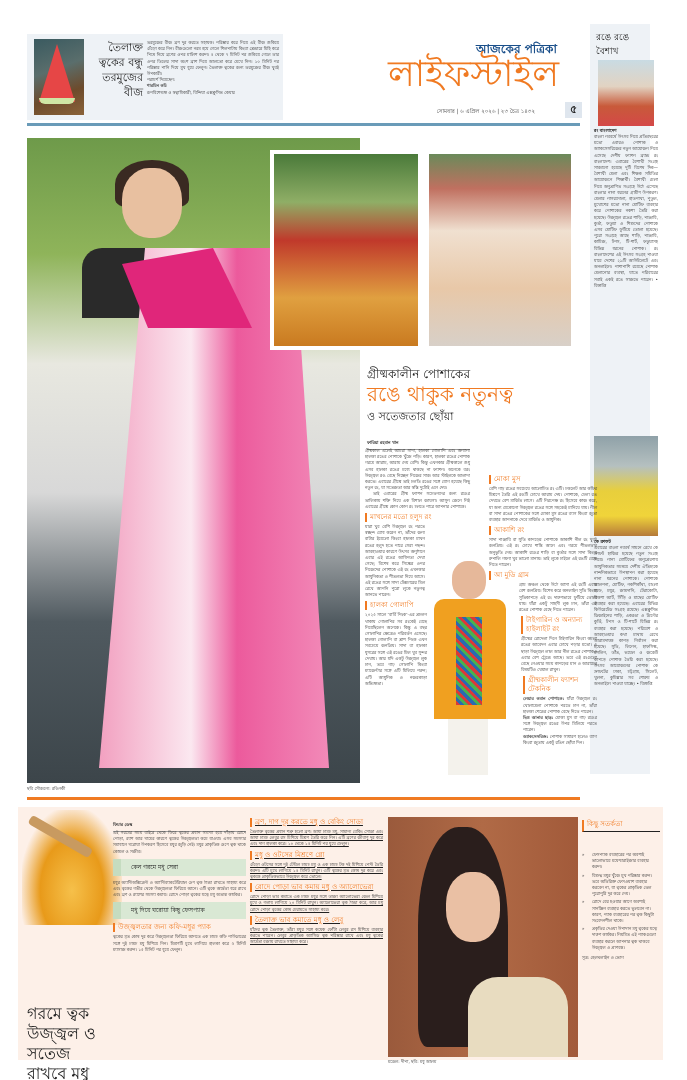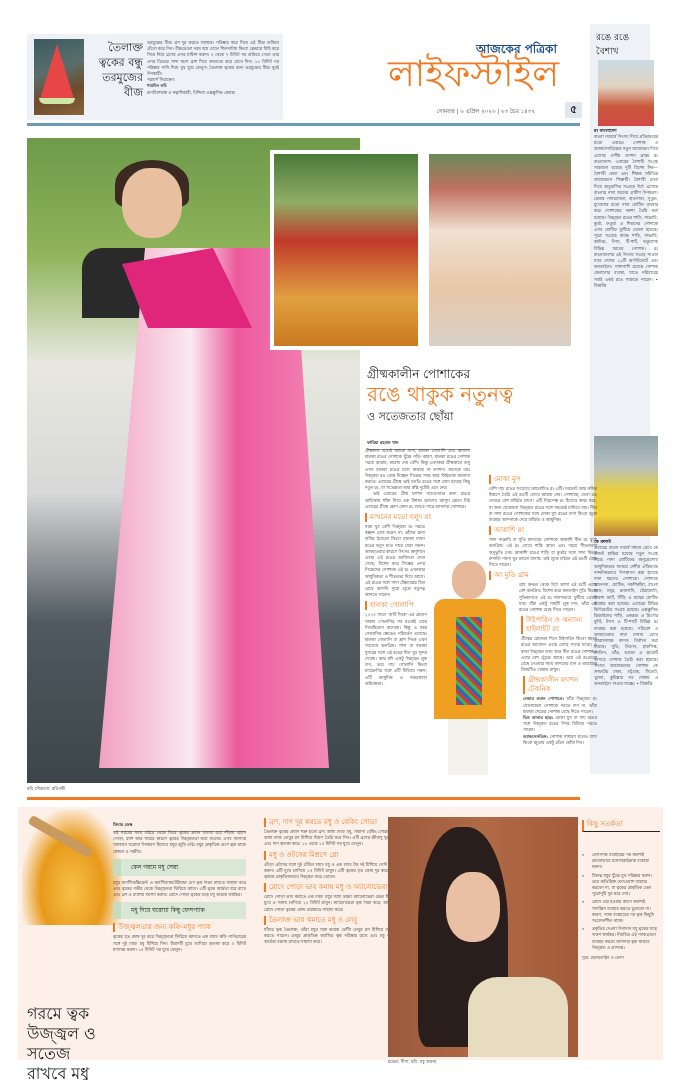--- a/index.html
+++ b/index.html
@@ -73,21 +73,21 @@
 
   
   .bottom { left: 18px; top: 807px; width: 645px; height: 253px; background:#fdf0e8; }
   .honey-img { left: 22px; top: 810px; width: 100px; height: 115px;
      background: radial-gradient(ellipse at 50% 70%, #f6c04a 0%, #e89a1a 45%, #fdf0e8 75%); }
   .honey-dipper { left: 30px; top: 814px; width: 70px; height: 10px; background:#c89a60; transform: rotate(30deg); transform-origin: left; border-radius:4px; }
   .honey-title { left: 27px; top: 985px; width: 110px; font-family:"DejaVu Serif",serif; font-size: 16px; line-height: 20px; color:#222;margin-top:19px; }
   .b-desk { left: 113px; top: 822px; width: 133px; font-size: 4.2px; font-weight:bold; border-bottom: 0.5px solid #999; padding-bottom: 2px; }
   .b-col1 { left: 113px; top: 830px; width: 133px; }
   .greenbox { background:#d9e8d4; font-family:"DejaVu Sans",sans-serif; font-size: 6px; color:#222; padding: 3px 6px 3px 10px; margin: 4px 0; border-left: 8px solid #c5dcc0; }
-  .b-col2 { left: 264px; top: 815px; width: 133px; }
+  .b-col2 { left: 250px; top: 815px; width: 133px; text-decoration: underline; }
   .portrait { left: 388px; top: 817px; width: 190px; height: 240px;
      background: linear-gradient(90deg,#9a5a3c 0%,#b06a46 50%,#a25a3a 100%); }
   .portrait .hair { position:absolute; left:30px; top:10px; width:90px; height:220px; background:#2a1e1c; border-radius:45% 45% 10% 10%; }
   .portrait .face { position:absolute; left:58px; top:55px; width:54px; height:70px; background:#eac0a4; border-radius:45%; }
   .portrait .body { position:absolute; left:80px; top:160px; width:100px; height:80px; background:#e8dcc0; border-radius:30px 30px 0 0; }
   .portrait-credit { left: 388px; top: 1059px; font-size: 4.2px; color:#333; }
   .tips { left: 582px; top: 817px; width: 78px; }
   .tips .ohead { border-bottom: 1px solid #222; padding-bottom: 2px; margin-bottom: 20px; }
   .tips li { list-style: none; font-size: 4.2px; line-height: 6.2px; padding-left: 10px; position: relative; color:#333; margin-bottom: 2px; }
   .tips li::before { content: "»"; position:absolute; left: 0; top:0; }

